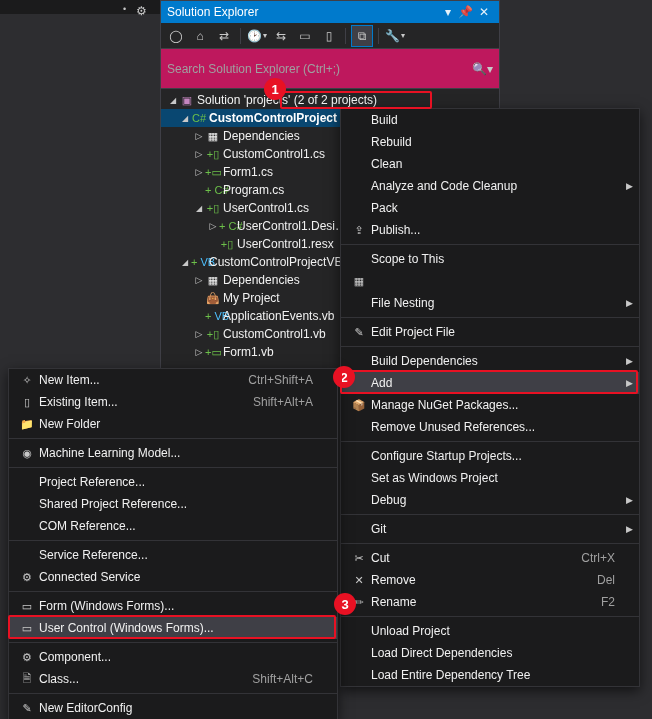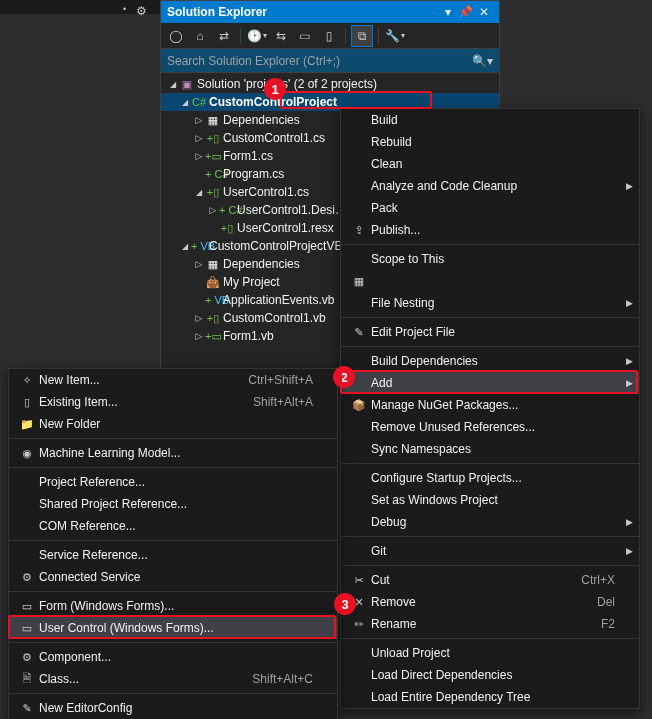--- a/index.html
+++ b/index.html
@@ -24,34 +24,34 @@
   }
   .panel {
     position: absolute; left: 160px; top: 0; width: 340px; height: 370px;
     background: #252526;
     border: 1px solid #3f3f46;
   }
   .panel-title {
     height: 22px; background: #007acc; color: #fff;
     display: flex; align-items: center; padding: 0 6px;
   }
-  .panel-title .t { flex: 1; font-weight: bold; }
+  .panel-title .t { flex: 1; }
   .panel-title .btn { width: 18px; text-align: center; opacity: .9; }
   .toolbar {
     height: 26px; display: flex; align-items: center; padding: 0 4px; gap: 2px;
     border-bottom: 1px solid #3f3f46;
   }
   .tbtn { width: 22px; height: 22px; display: flex; align-items: center; justify-content: center;
           color: #c8c8c8; font-size: 12px; border: 1px solid transparent; }
   .tbtn.active { border: 1px solid #007acc; background: #3f3f46; }
   .tbtn.dd::after { content: "▾"; font-size: 8px; margin-left: 1px; }
   .tsep { width: 1px; height: 16px; background: #3f3f46; margin: 0 3px; }
   .search {
-    height: 24px; display: flex; align-items: center; padding: 0 6px;
-    background: #0c4a6e; border-bottom: 1px solid #3f3f46;
+    height: 40px; display: flex; align-items: center; padding: 0 6px;
+    background: #be185d; border-bottom: 1px solid #3f3f46;
   }
   .search input {
     flex: 1; background: transparent; border: none; color: #f1f1f1; font-size: 12px;
     outline: none;
   }
   .search input::placeholder { color: #a0a0a0; }
   .search .mag { color: #c8c8c8; }
   .tree { padding: 2px 0; }
   .node { display: flex; align-items: center; height: 18px; padding: 0 4px; white-space: nowrap; }
   .node .arrow { width: 12px; text-align: center; font-size: 9px; color: #c8c8c8; }
@@ -271,24 +271,20 @@
       <span class="arrow-r">▶</span>
     </div>
     <div class="mitem">
       <span class="micon">📦</span>
       <span class="mlabel">Manage NuGet Packages...</span>
     </div>
     <div class="mitem">
       <span class="micon"></span>
       <span class="mlabel">Remove Unused References...</span>
     </div>
-    <div class="mitem">
-      <span class="micon"></span>
-      <span class="mlabel">Sync Namespaces</span>
-    </div>
     <div class="msep"></div>
     <div class="mitem">
       <span class="micon"></span>
       <span class="mlabel">Configure Startup Projects...</span>
     </div>
     <div class="mitem">
       <span class="micon"></span>
       <span class="mlabel">Set as Windows Project</span>
     </div>
     <div class="mitem">

